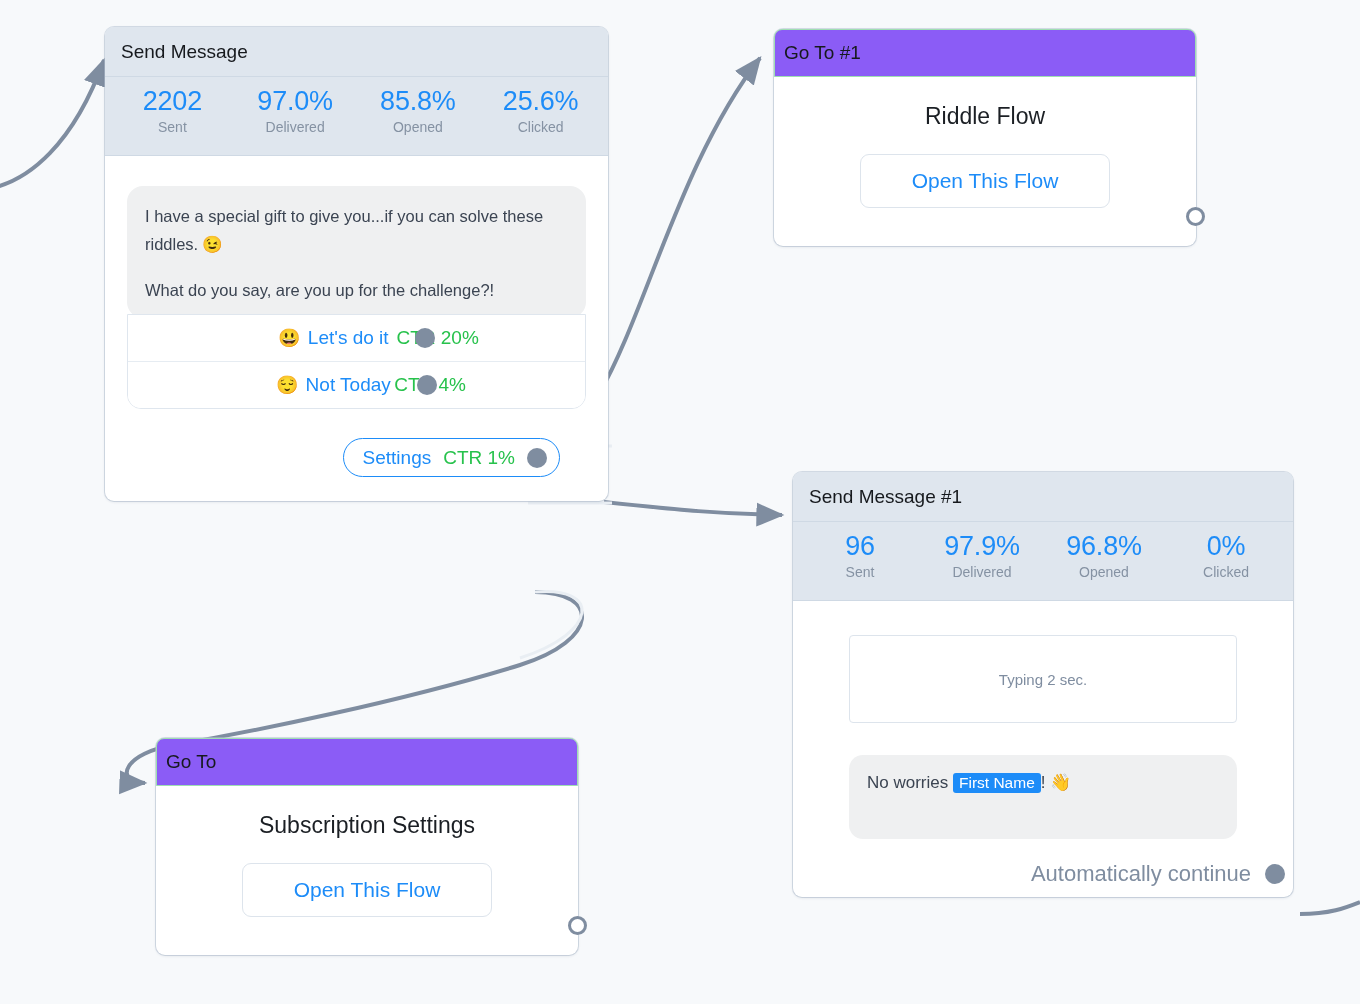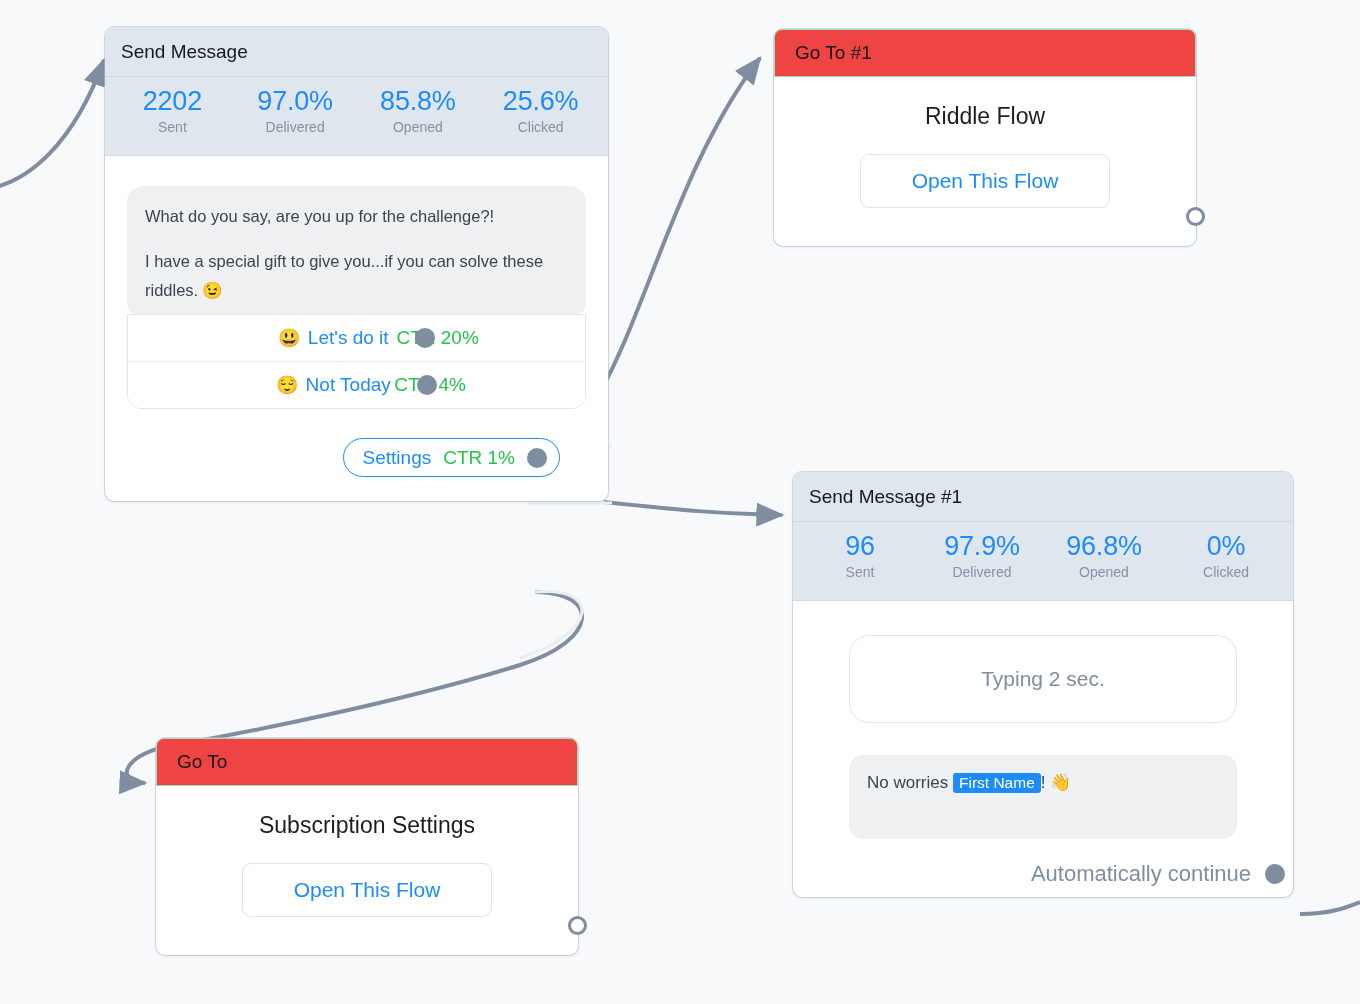--- a/index.html
+++ b/index.html
@@ -167,24 +167,24 @@
     padding: 0 12px 0 19px;
     background: #fff;
     position: relative;
   }
   .settings-label { font-size: 19px; color: #1d8cf8; }
   .settings-ctr { font-size: 19px; color: #27c24c; }
   .settings-pill .dot { position: static; transform: none; }
 
   
   .goto-card .card-header {
-    background: #ef4444;
+    background: #8b5cf6;
     border: 1px solid #9fdfb2;
     border-radius: 8px 8px 0 0;
-    padding: 12px 15px 12px 20px;
+    padding: 12px 15px 12px 9px;
     font-size: 19px;
     color: #16191d;
     box-sizing: border-box;
   }
   .goto-body {
     padding: 26px 28px 38px 28px;
     text-align: center;
     position: relative;
   }
   .goto-title {
@@ -209,26 +209,26 @@
     height: 19px;
     border-radius: 50%;
     border: 3px solid #7f8da0;
     background: #fff;
     box-sizing: border-box;
   }
 
   
   .typing-box {
     border: 1px solid #dde4ec;
-    border-radius: 20px;
+    border-radius: 4px;
     height: 86px;
     display: flex;
     align-items: center;
     justify-content: center;
-    font-size: 21px;
+    font-size: 15px;
     color: #7f8da0;
     background: #fff;
   }
   .bubble2 {
     background: #eff0f1;
     border-radius: 14px;
     padding: 17px 18px 46px 18px;
     font-size: 17px;
     color: #3b4452;
     margin-top: 32px;
@@ -290,22 +290,22 @@
         <span class="stat-label">Opened</span>
       </div>
       <div class="stat">
         <span class="stat-value">25.6%</span>
         <span class="stat-label">Clicked</span>
       </div>
     </div>
 
     <div class="card-body">
       <div class="bubble">
+        <p>I have a special gift to give you...if you can solve these riddles. 😉</p>
         <p>What do you say, are you up for the challenge?!</p>
-        <p>I have a special gift to give you...if you can solve these riddles. 😉</p>
       </div>
 
       <div class="qr-list">
         <div class="qr">
           <div class="qr-inner">
             <span class="qr-emoji">😃</span>
             <span class="qr-label">Let's do it</span>
             <span class="qr-ctr">CTR 20%</span>
             <span class="dot"></span>
           </div>

